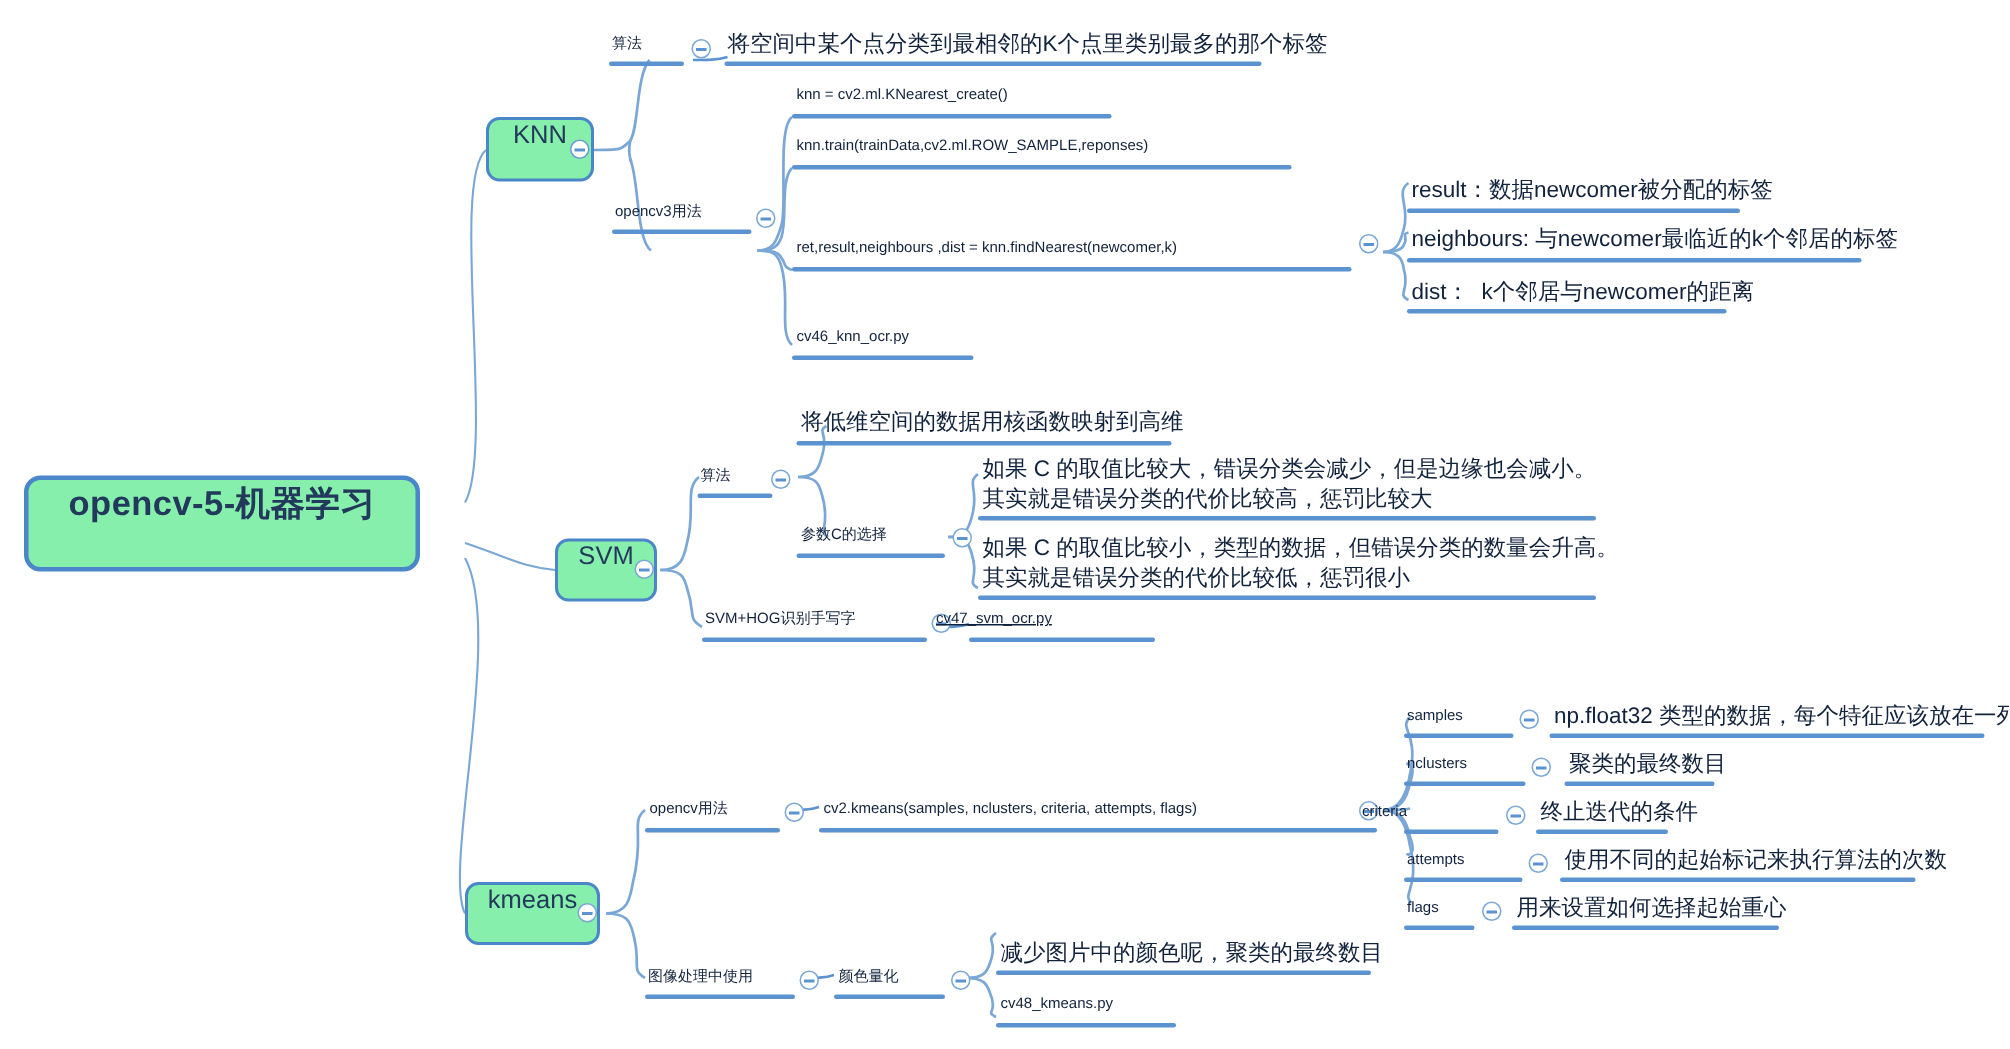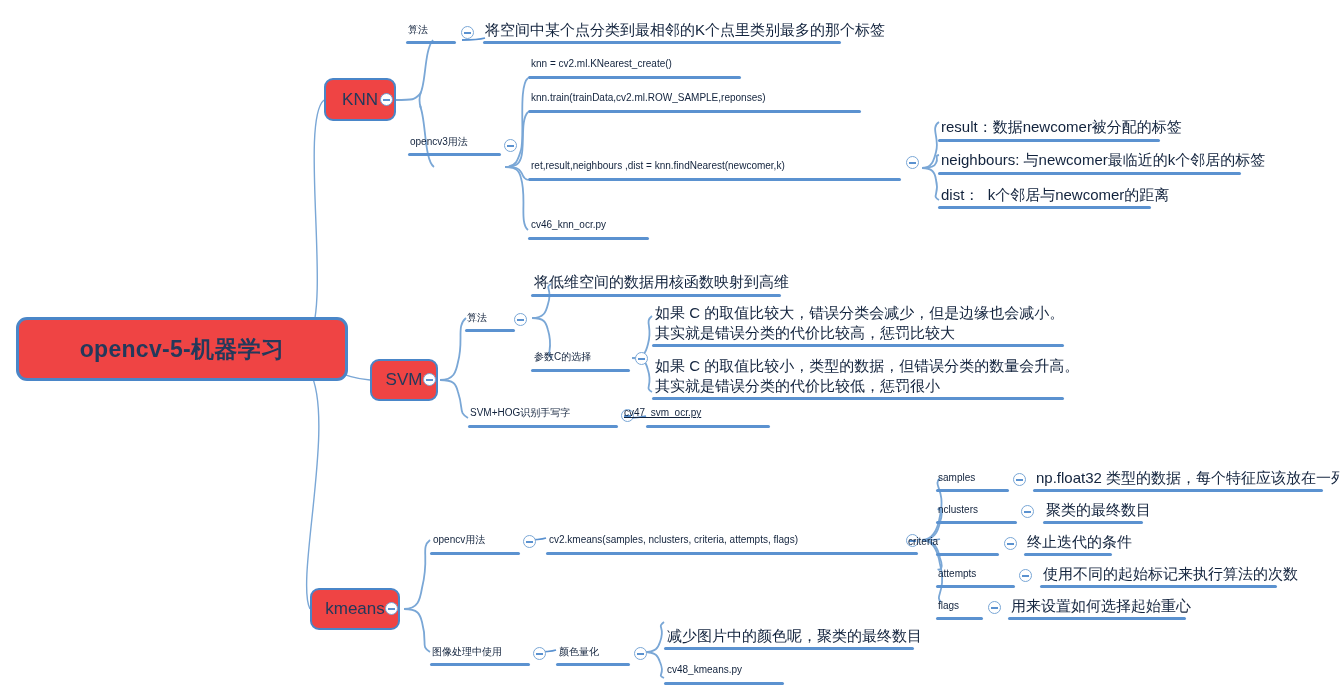--- a/index.html
+++ b/index.html
@@ -12,24 +12,24 @@
     position:relative;
     color:#1f2a44;
   }
   #canvas{position:absolute;left:0;top:0;width:1340px;height:699px;}
   #links{position:absolute;left:0;top:0;width:1340px;height:699px;pointer-events:none;}
 
   
   .boxnode{
     position:absolute;
     box-sizing:border-box;
-    background:#ef4444;
+    background:#86efac;
     border:2px solid #4a86c8;
     border-radius:9px;
-    display:flex;align-items:center;justify-content:center;
+    display:flex;align-items:flex-start;justify-content:center;
     color:#23395b;
     white-space:nowrap;
   }
   .rootnode{
     border-width:3px;
     border-radius:11px;
     font-size:23px;
     font-weight:bold;
     letter-spacing:.3px;
   }
@@ -153,21 +153,21 @@
     <g fill="none" stroke="#5b92d0" stroke-width="1.8">
       <path d="M534,652 C544,652 550,652 556,650"></path>
     </g>
 
     <g fill="none" stroke="#7aa7d6" stroke-width="1.8">
       <path d="M644,652 C656,652 658,648 660,642 C666,626 656,628 664,622"></path>
       <path d="M644,652 C656,652 658,656 660,662 C666,676 656,674 664,678"></path>
     </g>
   </svg>
 
-  <div class="boxnode rootnode" style="left:16px;top:317px;width:332px;height:64px;">
+  <div class="boxnode rootnode" style="left:16px;top:317px;width:264px;height:64px;">
     <span>opencv-5-机器学习</span>
   </div>
 
   <div class="boxnode branchnode" style="left:324px;top:78px;width:72px;height:43px;">
     <span>KNN</span>
   </div>
   <div class="toggle onbox" style="left:380px;top:93px;"></div>
 
   <div class="tnode" style="left:408px;top:21px;">算法</div>
   <div class="ul" style="left:406px;top:41px;width:50px;"></div>

